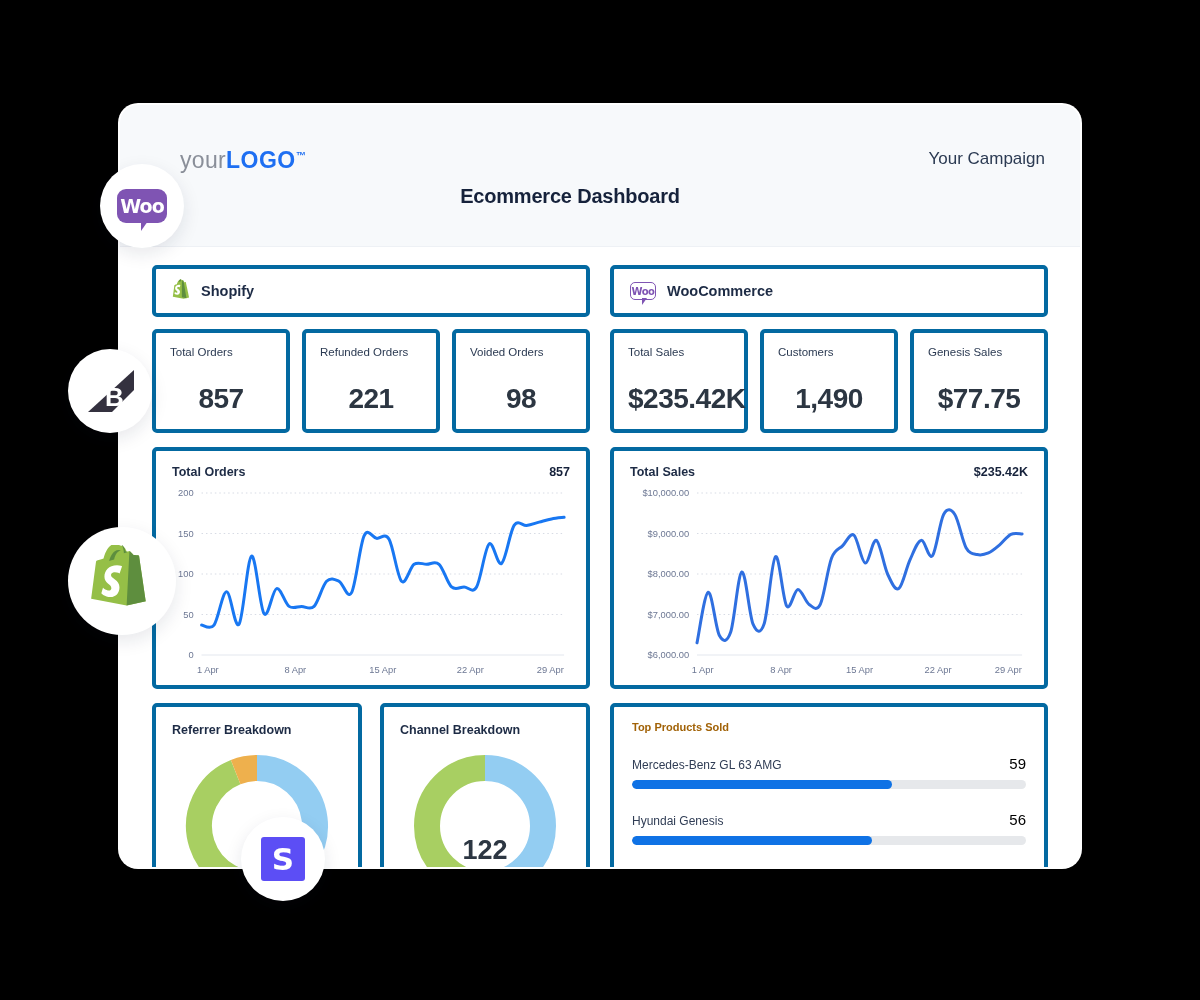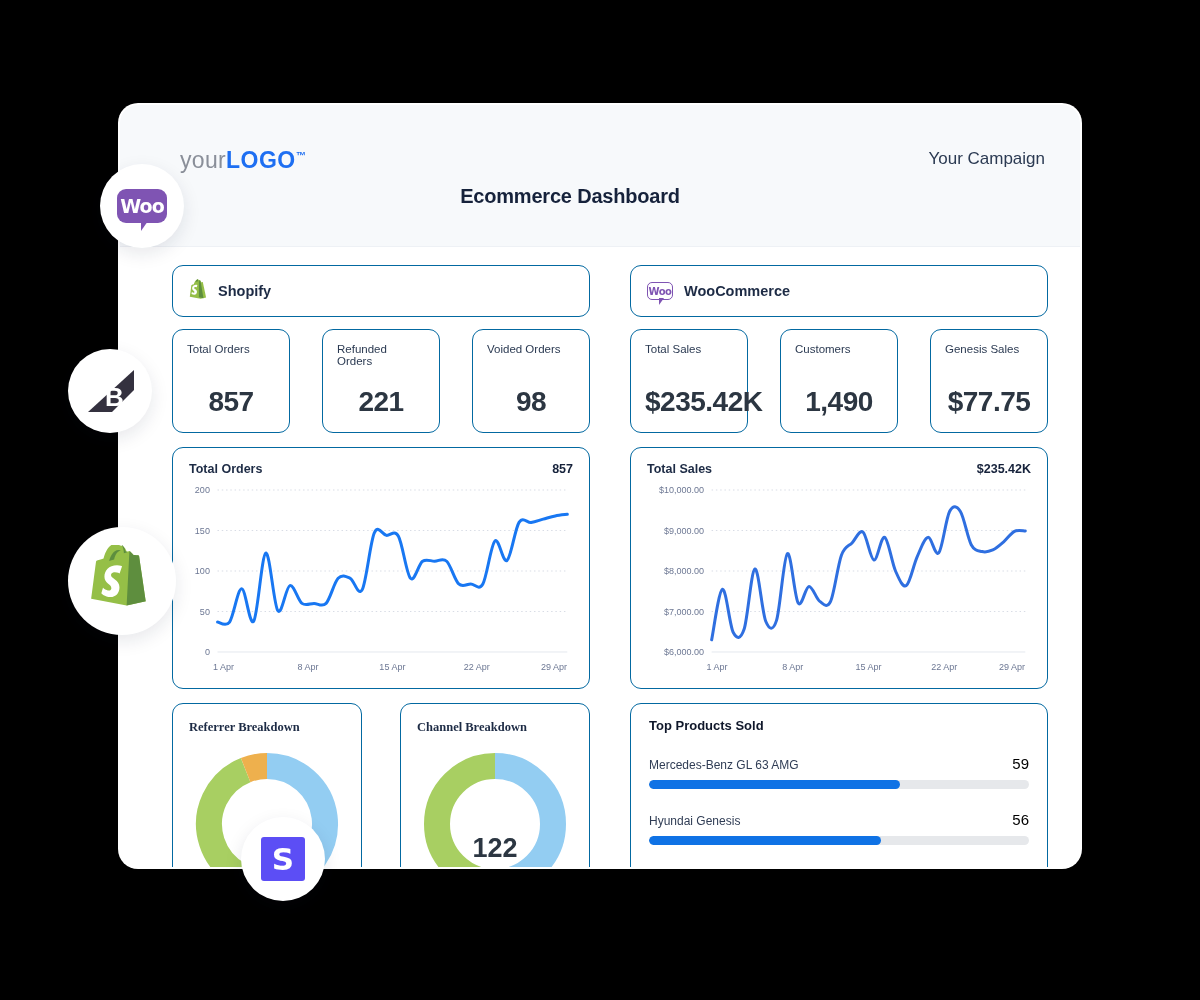--- a/index.html
+++ b/index.html
@@ -51,23 +51,22 @@
   .dash-title { left: -60px; }
 
   
   .app-body { padding: 18px 32px 0 32px; background:#ffffff; }
 
   .cols { display: flex; gap: 20px; }
   .col { flex: 1; min-width: 0; }
 
   .card {
     background: #ffffff;
-    border: 1px solid #0369a1;
-    border-radius: 11px;
-    margin-left: 20px;
+    border: 4px solid #0369a1;
+    border-radius: 5px;
   }
 
   
   .platform {
     height: 52px;
     display: flex; align-items: center;
     padding: 0 16px;
     gap: 11px;
   }
   .platform-name { font-size: 14.5px; color: #1d2b45; font-weight: 600; }
@@ -94,31 +93,31 @@
   .chart-total { font-size: 12.5px; font-weight: 700; color: #16223b; }
   .chart-plot { margin-top: 6px; height: 196px; }
   .chart-plot svg { display: block; width: 100%; height: 100%; }
   .gtick { font-size: 9.5px; fill: #6c7793; font-family: "Liberation Sans", sans-serif; }
 
   
   .bottom { display: flex; gap: 20px; margin-top: 14px; }
   .bottom-left { flex: 1; display: flex; gap: 18px; min-width:0; }
   .bottom-right { flex: 1; min-width: 0; }
   .donut-card { flex: 1; min-width: 0; height: 200px; padding: 16px 16px 0 16px; overflow: hidden; }
-  .donut-title { font-size: 12.5px; font-weight: 600; color: #1d2b45; font-family: Liberation Serif, serif; }
+  .donut-title { font-size: 12.5px; font-weight: 600; color: #1d2b45; }
   .donut-wrap { position: relative; margin-top: 14px; display:flex; justify-content:center; }
   .donut-wrap svg { display:block; }
   .donut-center {
     position: absolute; left: 0; right: 0; top: 84px;
     text-align: center;
     font-size: 27px; font-weight: 700; color: #2c3642;
   }
 
   .products-card { height: 200px; padding: 14px 18px 0 18px; overflow: hidden; }
-  .products-title { font-size: 13px; font-weight: 600; color: #0f172a; }
+  .products-title { font-size: 11px; font-weight: 600; color: #a16207; }
   .product-row { margin-top: 22px; }
   .product-row:first-of-type { margin-top: 28px; }
   .product-line { display: flex; justify-content: space-between; align-items: baseline; }
   .product-name { font-size: 12px; color: #303d55; }
   .product-count { font-size: 15px; color: #000000; }
   .bar-track {
     margin-top: 8px; height: 9px; border-radius: 5px;
     background: #e6e8eb; width: 100%; overflow: hidden;
   }
   .bar-fill { height: 100%; border-radius: 5px; background: #0f72e5; }

